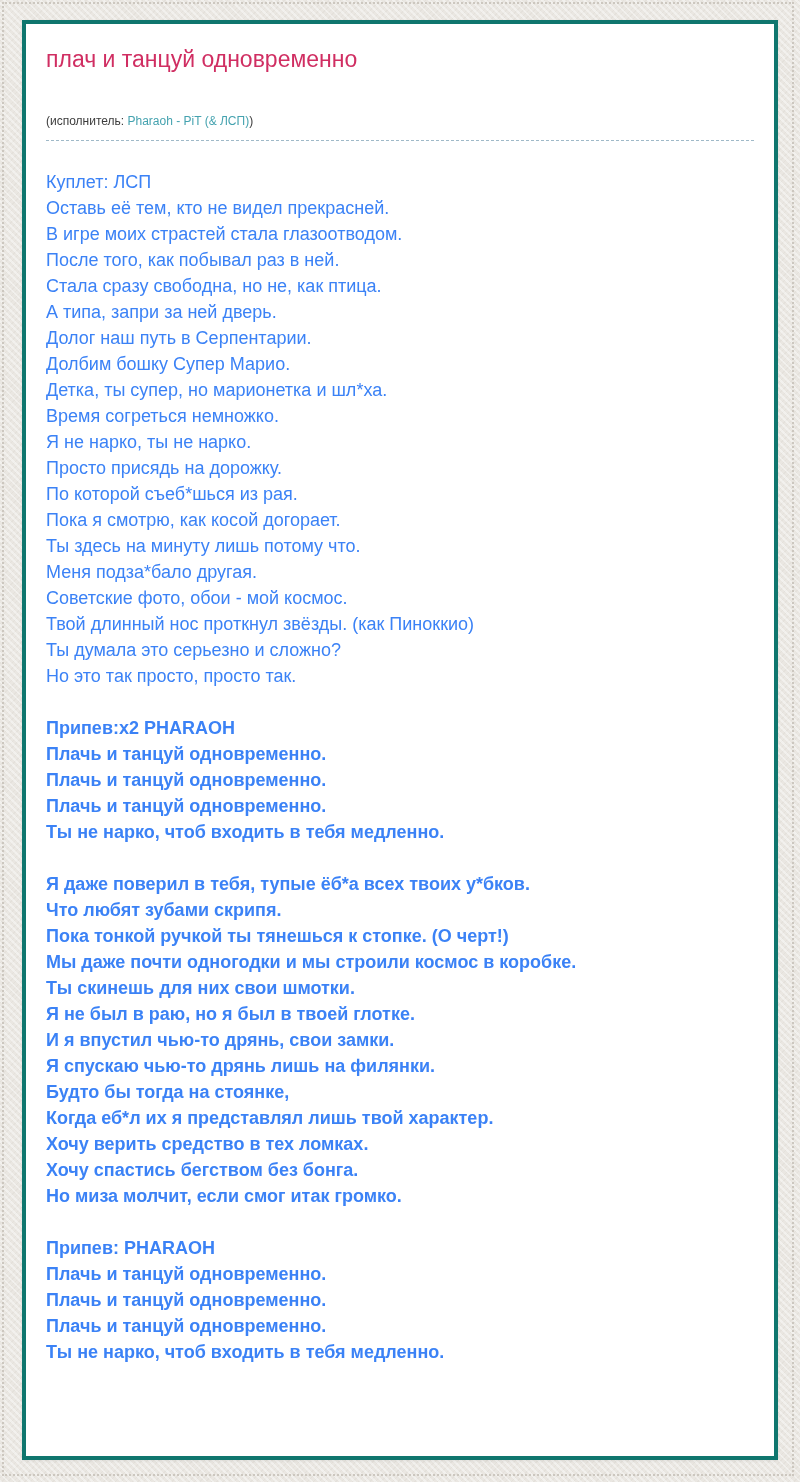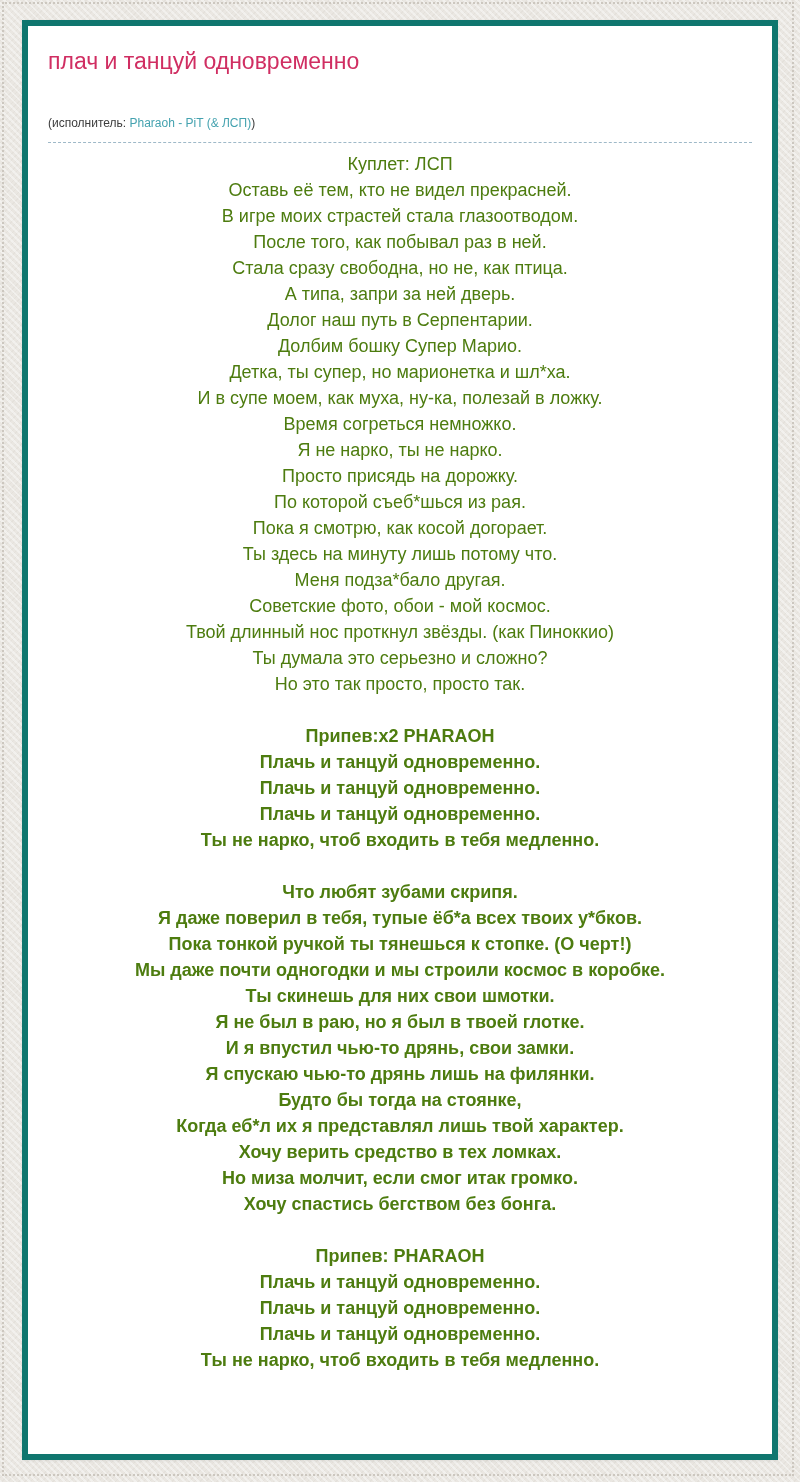--- a/index.html
+++ b/index.html
@@ -24,21 +24,21 @@
     border: 2px dotted #ccc7bf;
     pointer-events: none;
     box-sizing: border-box;
   }
   .card {
     position: absolute;
     left: 22px; top: 20px;
     width: 756px; height: 1440px;
     box-sizing: border-box;
     background: #ffffff;
-    border: 6px solid #0f766e;
+    border: 4px solid #0f766e;
     box-shadow: 0 1px 3px rgba(0,0,0,0.07);
     padding: 22px 20px 20px 20px;
   }
   .song-title {
     margin: 0 0 7px 0;
     font-size: 23px;
     line-height: 26px;
     font-weight: normal;
     color: #d02e62;
   }
@@ -49,25 +49,24 @@
     padding-bottom: 9px;
     border-bottom: 1px dashed #9fb9c8;
     margin-top: 40px;
   }
   .artist-link {
     color: #44a2af;
     text-decoration: none;
     cursor: pointer;
   }
   .lyrics {
-    margin-top: 8px;
+    margin-top: 28px;
     font-size: 18px;
     line-height: 26px;
-    color: #4d7c0f;
-    text-align: center;
+    color: #3b82f6;
   }
   .stanza + .stanza {
     margin-top: 26px;
     font-weight: bold;
   }
   .line {
     white-space: pre-wrap;
   }
 </style>
 </head>
@@ -84,54 +83,53 @@
       <div class="stanza">
         <div class="line">Куплет: ЛСП</div>
         <div class="line">Оставь её тем, кто не видел прекрасней.</div>
         <div class="line">В игре моих страстей стала глазоотводом.</div>
         <div class="line">После того, как побывал раз в ней.</div>
         <div class="line">Стала сразу свободна, но не, как птица.</div>
         <div class="line">А типа, запри за ней дверь.</div>
         <div class="line">Долог наш путь в Серпентарии.</div>
         <div class="line">Долбим бошку Супер Марио.</div>
         <div class="line">Детка, ты супер, но марионетка и шл*ха.</div>
-        <div class="line">И в супе моем, как муха, ну-ка, полезай в ложку.</div>
         <div class="line">Время согреться немножко.</div>
         <div class="line">Я не нарко, ты не нарко.</div>
         <div class="line">Просто присядь на дорожку.</div>
         <div class="line">По которой съеб*шься из рая.</div>
         <div class="line">Пока я смотрю, как косой догорает.</div>
         <div class="line">Ты здесь на минуту лишь потому что.</div>
         <div class="line">Меня подза*бало другая.</div>
         <div class="line">Советские фото, обои - мой космос.</div>
         <div class="line">Твой длинный нос проткнул звёзды. (как Пиноккио)</div>
         <div class="line">Ты думала это серьезно и сложно?</div>
         <div class="line">Но это так просто, просто так.</div>
       </div>
       <div class="stanza">
         <div class="line">Припев:x2 PHARAOH</div>
         <div class="line">Плачь и танцуй одновременно.</div>
         <div class="line">Плачь и танцуй одновременно.</div>
         <div class="line">Плачь и танцуй одновременно.</div>
         <div class="line">Ты не нарко, чтоб входить в тебя медленно.</div>
       </div>
       <div class="stanza">
+        <div class="line">Я даже поверил в тебя, тупые ёб*а всех твоих у*бков.</div>
         <div class="line">Что любят зубами скрипя.</div>
-        <div class="line">Я даже поверил в тебя, тупые ёб*а всех твоих у*бков.</div>
         <div class="line">Пока тонкой ручкой ты тянешься к стопке. (О черт!)</div>
         <div class="line">Мы даже почти одногодки и мы строили космос в коробке.</div>
         <div class="line">Ты скинешь для них свои шмотки.</div>
         <div class="line">Я не был в раю, но я был в твоей глотке.</div>
         <div class="line">И я впустил чью-то дрянь, свои замки.</div>
         <div class="line">Я спускаю чью-то дрянь лишь на филянки.</div>
         <div class="line">Будто бы тогда на стоянке,</div>
         <div class="line">Когда еб*л их я представлял лишь твой характер.</div>
         <div class="line">Хочу верить средство в тех ломках.</div>
+        <div class="line">Хочу спастись бегством без бонга.</div>
         <div class="line">Но миза молчит, если смог итак громко.</div>
-        <div class="line">Хочу спастись бегством без бонга.</div>
       </div>
       <div class="stanza">
         <div class="line">Припев: PHARAOH</div>
         <div class="line">Плачь и танцуй одновременно.</div>
         <div class="line">Плачь и танцуй одновременно.</div>
         <div class="line">Плачь и танцуй одновременно.</div>
         <div class="line">Ты не нарко, чтоб входить в тебя медленно.</div>
       </div>
     </div>
 </div>

